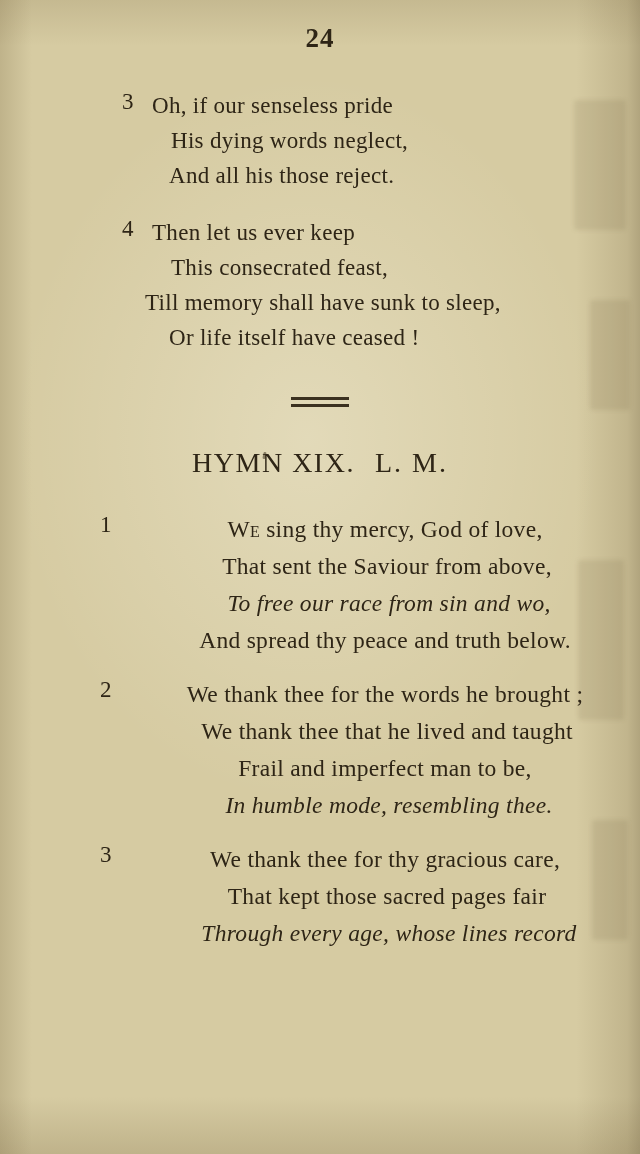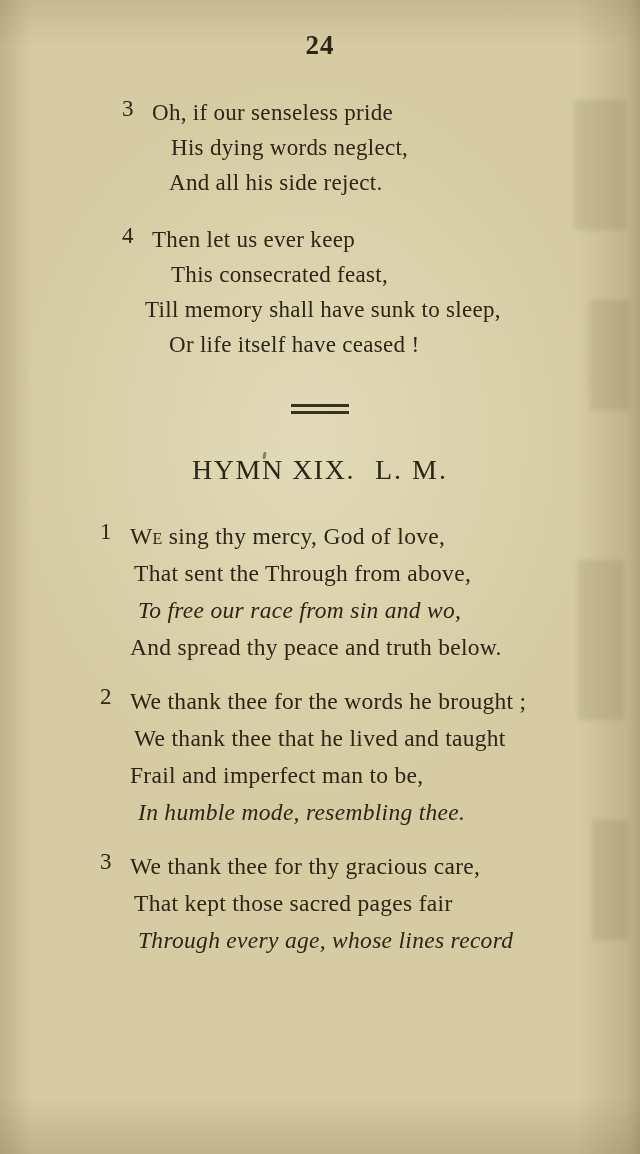--- a/index.html
+++ b/index.html
@@ -10,21 +10,21 @@
     background-color: #d6cba2;
     background-image:
       radial-gradient(ellipse 420px 520px at 48% 38%, rgba(255,252,238,0.30), rgba(255,252,238,0) 70%),
       linear-gradient(to right, rgba(110,92,55,0.22) 0%, rgba(110,92,55,0) 5%, rgba(110,92,55,0) 90%, rgba(110,92,55,0.20) 98%, rgba(90,74,42,0.30) 100%),
       linear-gradient(to bottom, rgba(110,92,55,0.16) 0%, rgba(110,92,55,0) 4%, rgba(110,92,55,0) 95%, rgba(110,92,55,0.22) 100%);
     font-family: "Liberation Serif", "DejaVu Serif", serif;
     color: #2e2516;
     overflow: hidden;
   }
   .page-number {
-    padding-top: 30px;
+    padding-top: 23px;
     text-align: center;
     font-size: 27px;
     font-weight: bold;
     letter-spacing: 1px;
   }
   .hymn-prev { margin-top: 34px; padding-left: 152px; }
   .stanza { position: relative; }
   .hymn-prev .stanza { margin-bottom: 22px; }
   .stanza .num {
     position: absolute;
@@ -64,21 +64,21 @@
   }
   .hymn-heading {
     margin-top: 40px;
     text-align: center;
     font-size: 28px;
     letter-spacing: 1.5px;
   }
   .hymn-heading .meter { margin-left: 20px; letter-spacing: 2px; text-align: center; }
   .hymn-main { margin-top: 32px; padding-left: 130px; }
   .hymn-main .stanza { margin-bottom: 17px; }
-  .hymn-main .line { font-size: 23.5px; line-height: 37px; }
+  .hymn-main .line { font-size: 23.5px; line-height: 37px; text-align: center; }
   .lead { font-variant: small-caps; }
   
   .ghost {
     position: absolute;
     background: rgba(95,82,50,0.12);
     filter: blur(2px);
     border-radius: 3px;
   }
   .ghost.g1 { right: 14px; top: 100px; width: 52px; height: 130px; }
   .ghost.g2 { right: 10px; top: 300px; width: 40px; height: 110px; }
@@ -96,21 +96,21 @@
   <div class="ghost g4"></div>
 
   <div class="page-number">24</div>
 
   <section class="hymn-prev">
 
     <div class="stanza">
       <span class="num">3</span>
       <div class="line">Oh, if our senseless pride</div>
       <div class="line ind-a">His dying words neglect,</div>
-      <div class="line ind-c">And all his side reject.</div>
+      <div class="line ind-c">And all his those reject.</div>
     </div>
 
     <div class="stanza">
       <span class="num">4</span>
       <div class="line">Then let us ever keep</div>
       <div class="line ind-a">This consecrated feast,</div>
       <div class="line ind-b">Till memory shall have sunk to sleep,</div>
       <div class="line ind-c">Or life itself have ceased !</div>
     </div>
 
@@ -121,21 +121,21 @@
 
   <h2 class="hymn-heading" style="font-weight: normal; margin-bottom: 0;">
     <span>HYMN XIX.</span><span class="meter">L. M.</span>
   </h2>
 
   <section class="hymn-main">
 
     <div class="stanza">
       <span class="num">1</span>
       <div class="line"><span class="lead">We</span><span> sing thy mercy, God of love,</span></div>
-      <div class="line off-2">That sent the Through from above,</div>
+      <div class="line off-2">That sent the Saviour from above,</div>
       <div class="line off-3">To free our race from sin and wo,</div>
       <div class="line">And spread thy peace and truth below.</div>
     </div>
 
     <div class="stanza">
       <span class="num">2</span>
       <div class="line">We thank thee for the words he brought ;</div>
       <div class="line off-2">We thank thee that he lived and taught</div>
       <div class="line">Frail and imperfect man to be,</div>
       <div class="line off-3">In humble mode, resembling thee.</div>

